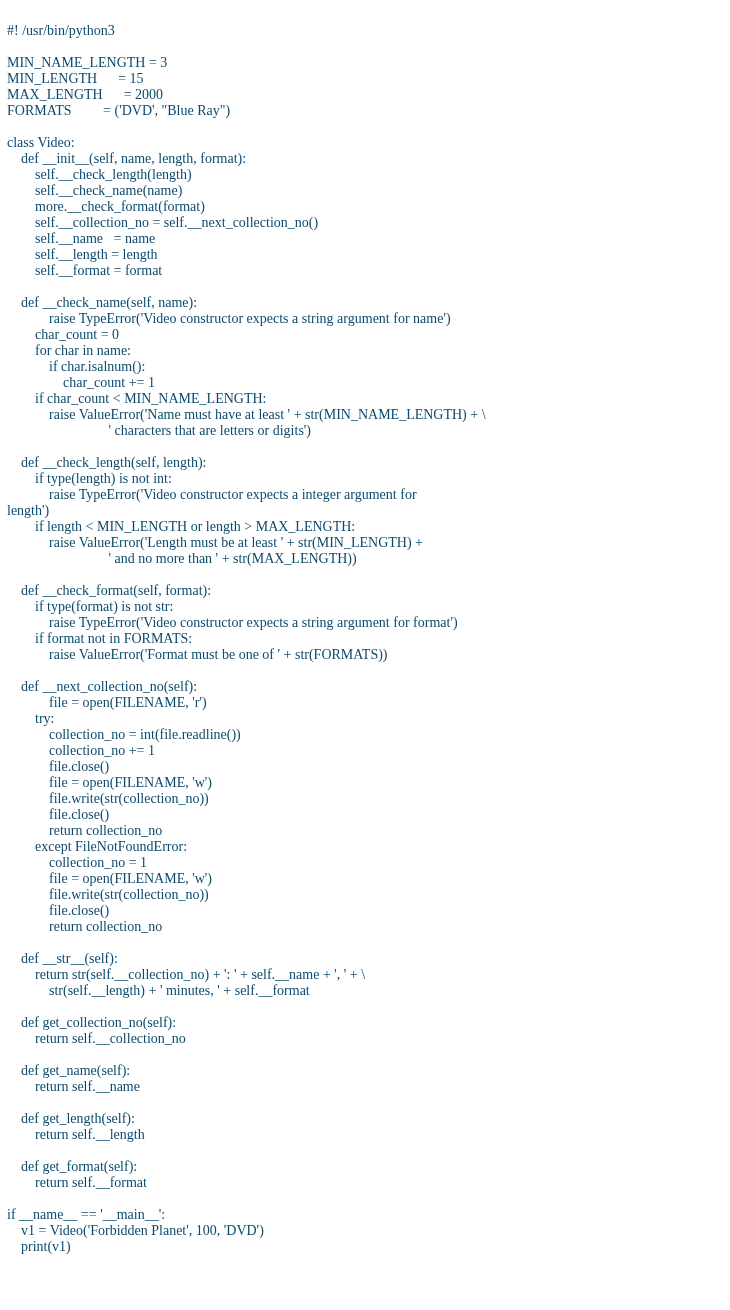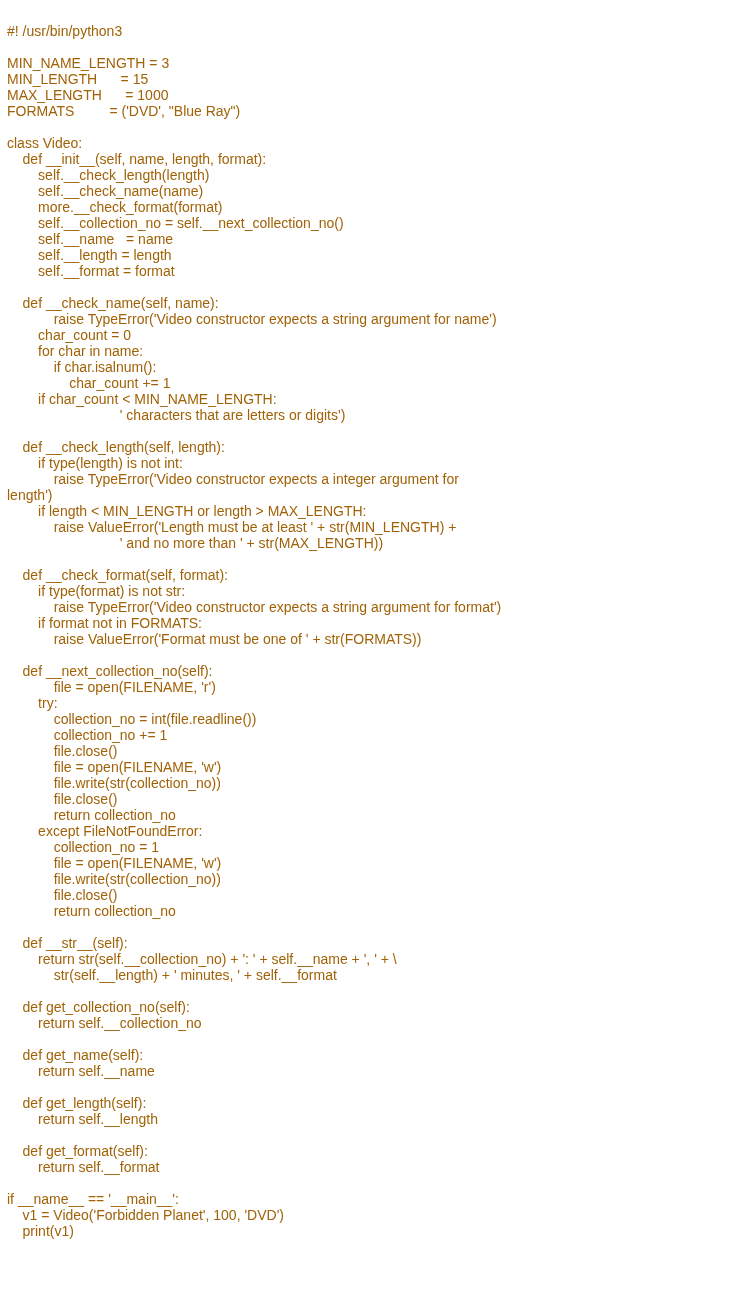--- a/index.html
+++ b/index.html
@@ -13,59 +13,60 @@
     overflow: hidden;
   }
   .code-document {
     box-sizing: border-box;
     width: 730px;
     height: 1310px;
     padding: 23px 0 0 7px;
     background: #ffffff;
   }
   .code-listing {
-    font-family: Liberation Sans, sans-serif;
+    font-family: Liberation Serif, serif;
     font-size: 14px;
     line-height: 16px;
-    color: #a16207;
+    color: #0c4a6e;
   }
   .code-line {
     white-space: pre;
     height: 16px;
   }
 </style>
 </head>
 <body>
 
 <div class="code-document">
   <div class="code-listing">
       <div class="code-line">#! /usr/bin/python3</div>
       <div class="code-line"></div>
       <div class="code-line">MIN_NAME_LENGTH = 3</div>
       <div class="code-line">MIN_LENGTH      = 15</div>
-      <div class="code-line">MAX_LENGTH      = 1000</div>
+      <div class="code-line">MAX_LENGTH      = 2000</div>
       <div class="code-line">FORMATS         = ('DVD', "Blue Ray")</div>
       <div class="code-line"></div>
       <div class="code-line">class Video:</div>
       <div class="code-line">    def __init__(self, name, length, format):</div>
       <div class="code-line">        self.__check_length(length)</div>
       <div class="code-line">        self.__check_name(name)</div>
       <div class="code-line">        more.__check_format(format)</div>
       <div class="code-line">        self.__collection_no = self.__next_collection_no()</div>
       <div class="code-line">        self.__name   = name</div>
       <div class="code-line">        self.__length = length</div>
       <div class="code-line">        self.__format = format</div>
       <div class="code-line"></div>
       <div class="code-line">    def __check_name(self, name):</div>
       <div class="code-line">            raise TypeError('Video constructor expects a string argument for name')</div>
       <div class="code-line">        char_count = 0</div>
       <div class="code-line">        for char in name:</div>
       <div class="code-line">            if char.isalnum():</div>
       <div class="code-line">                char_count += 1</div>
       <div class="code-line">        if char_count &lt; MIN_NAME_LENGTH:</div>
+      <div class="code-line">            raise ValueError('Name must have at least ' + str(MIN_NAME_LENGTH) + \</div>
       <div class="code-line">                             ' characters that are letters or digits')</div>
       <div class="code-line"></div>
       <div class="code-line">    def __check_length(self, length):</div>
       <div class="code-line">        if type(length) is not int:</div>
       <div class="code-line">            raise TypeError('Video constructor expects a integer argument for</div>
       <div class="code-line">length')</div>
       <div class="code-line">        if length &lt; MIN_LENGTH or length &gt; MAX_LENGTH:</div>
       <div class="code-line">            raise ValueError('Length must be at least ' + str(MIN_LENGTH) +</div>
       <div class="code-line">                             ' and no more than ' + str(MAX_LENGTH))</div>
       <div class="code-line"></div>

